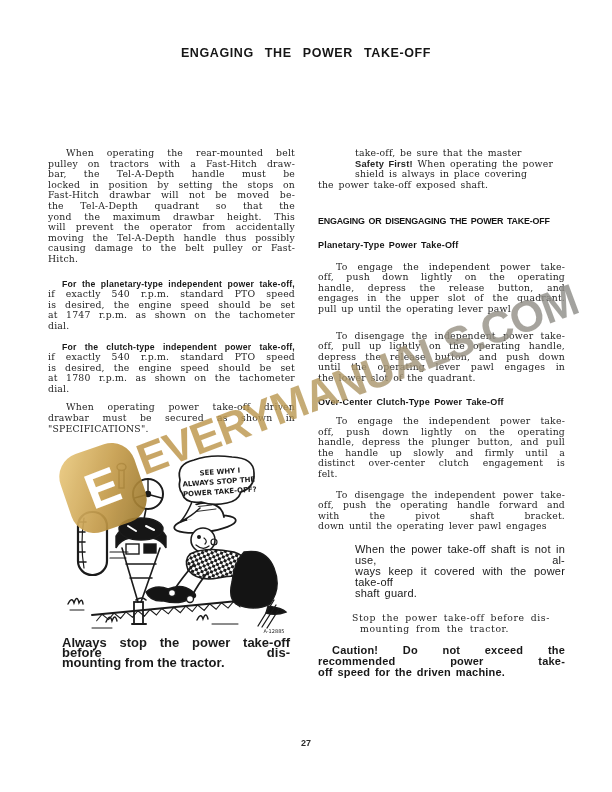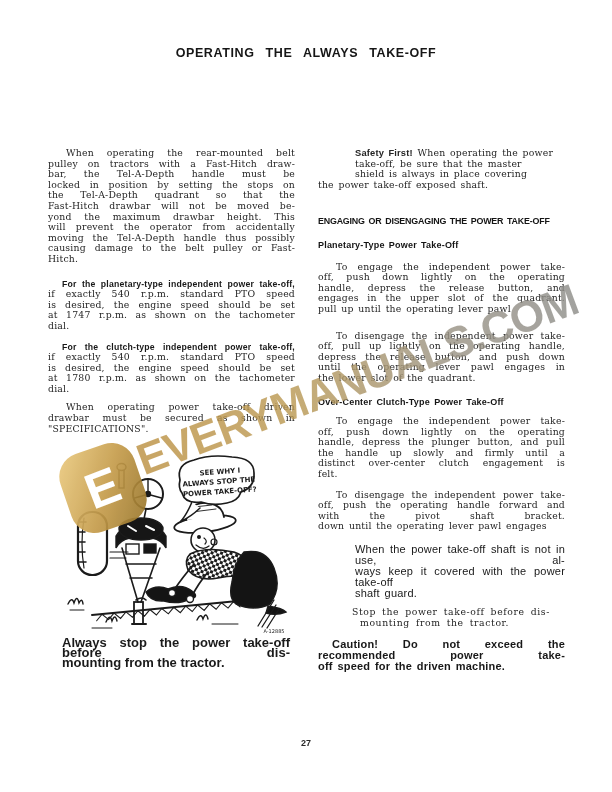--- a/index.html
+++ b/index.html
@@ -38,21 +38,21 @@
   }
   .safety { margin-left:37px; }
   .safety .tline.out { margin-left:-37px; }
   .note-bold {
     margin-left:37px; margin-top:12px;
     font-family:"Liberation Sans", sans-serif; font-weight:400; font-size:11px;
     line-height:11px; color:#181818;
   }
   .note-bold .tline { text-align:justify; text-align-last:justify; }
   .note-bold .tline:last-child { text-align-last:left; }
-  .stop-note { margin-left:34px; margin-top:8px; }
+  .stop-note { margin-left:34px; margin-top:14px; }
   .stop-note .tline { letter-spacing:0.6px; word-spacing:2.5px; }
   .stop-note .tline:last-child { text-indent:8px; }
   .caution {
     margin-top:11px; font-family:"Liberation Sans", sans-serif; font-weight:700;
     font-size:11px; line-height:11px; color:#181818;
   }
   .caution .tline:first-child { text-indent:14px; }
   .caution .tline { text-align:justify; text-align-last:justify; }
   .caution .tline:last-child { text-align-last:left; }
 
@@ -94,30 +94,30 @@
   .wm-logo .wm-e {
     font-family:"Liberation Sans", sans-serif; font-weight:700; font-size:50px;
     color:#ffffff; transform:rotate(-2deg); line-height:1;
   }
 </style>
 </head>
 <body>
 
 <div class="page">
 
-  <div class="page-title">OPERATING THE ALWAYS TAKE-OFF</div>
+  <div class="page-title">ENGAGING THE POWER TAKE-OFF</div>
 
   <div class="col col-left">
     <div class="lines indent-first">
         <div class="tline">When operating the rear-mounted belt</div>
         <div class="tline">pulley on tractors with a Fast-Hitch draw-</div>
         <div class="tline">bar, the Tel-A-Depth handle must be</div>
         <div class="tline">locked in position by setting the stops on</div>
+        <div class="tline">Fast-Hitch drawbar will not be moved be-</div>
         <div class="tline">the Tel-A-Depth quadrant so that the</div>
-        <div class="tline">Fast-Hitch drawbar will not be moved be-</div>
         <div class="tline">yond the maximum drawbar height.  This</div>
         <div class="tline">will prevent the operator from accidentally</div>
         <div class="tline">moving the Tel-A-Depth handle thus possibly</div>
         <div class="tline">causing damage to the belt pulley or Fast-</div>
         <div class="tline">Hitch.</div>
       </div>
 
     <div class="mt14">
       <div class="lead-line">For the planetary-type independent power take-off,</div>
       <div class="lines">
@@ -140,22 +140,22 @@
 
     <div class="lines indent-first mt8">
         <div class="tline">When operating power take-off driven</div>
         <div class="tline">drawbar must be secured as shown in</div>
         <div class="tline">"SPECIFICATIONS".</div>
       </div>
   </div>
 
   <div class="col col-right">
     <div class="safety">
+      <div class="tline">take-off, be sure that the master</div>
       <div class="tline"><span class="bsans">Safety First!</span><span>  When operating the power</span></div>
-      <div class="tline">take-off, be sure that the master</div>
       <div class="tline">shield is always in place covering</div>
       <div class="tline out">the power take-off exposed shaft.</div>
     </div>
 
     <div class="h-main">ENGAGING OR DISENGAGING THE POWER TAKE-OFF</div>
     <div class="h-sub">Planetary-Type Power Take-Off</div>
 
     <div class="lines indent-first mt11">
         <div class="tline">To engage the independent power take-</div>
         <div class="tline">off, push down lightly on the operating</div>

